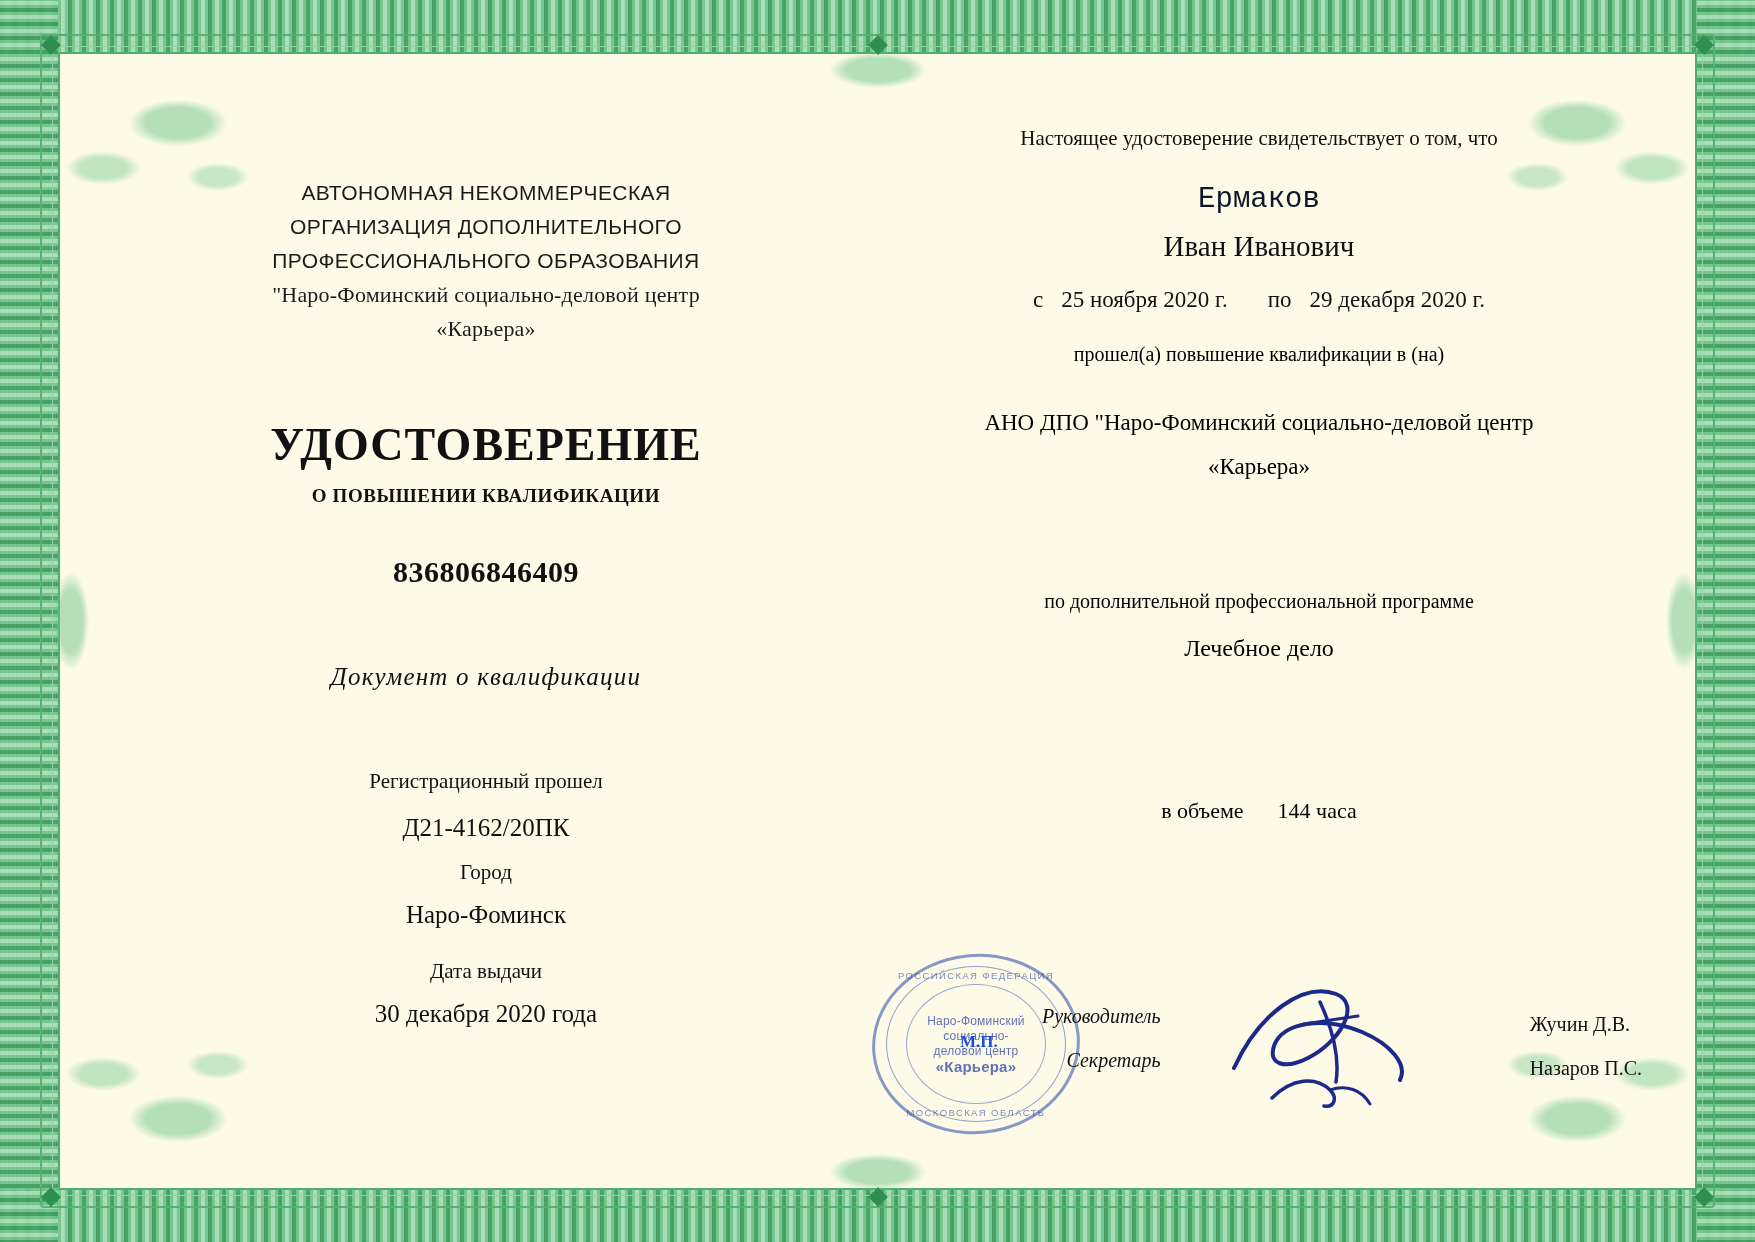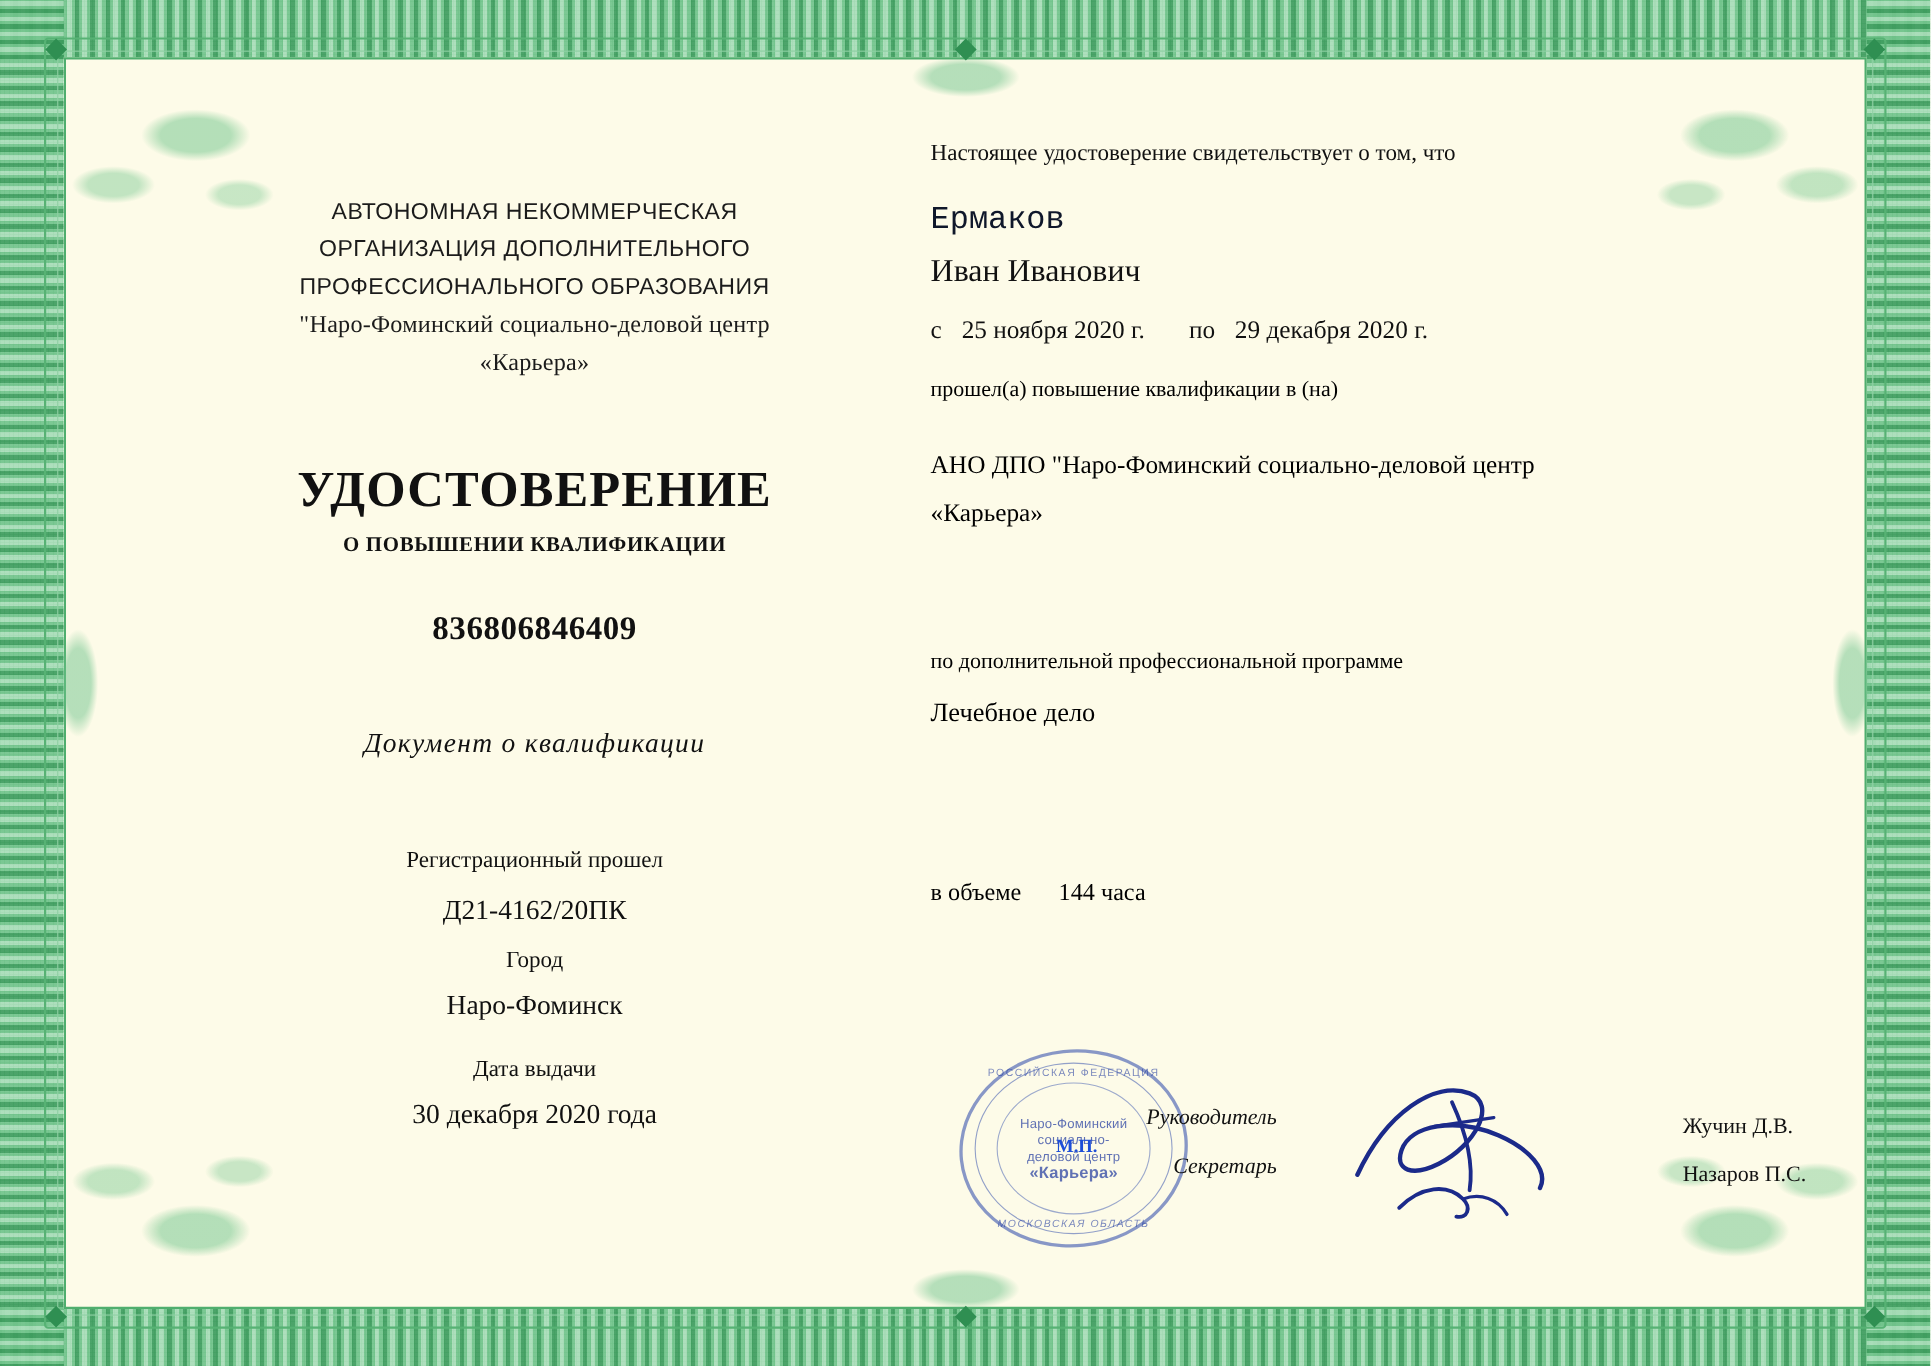--- a/index.html
+++ b/index.html
@@ -131,23 +131,24 @@
 
   .col-left {
     position: absolute;
     left: 124px;
     top: 120px;
     width: 600px;
     text-align: center;
   }
   .col-right {
     position: absolute;
-    left: 784px;
+    left: 807px;
     top: 70px;
     width: 780px;
+    text-align: center;
   }
 
   .org-name {
     font-size: 22.5px;
     line-height: 34px;
     color: #1b1b1b;
     letter-spacing: .2px;
   }
   .org-name .l1, .org-name .l2, .org-name .l3 {
     font-family: "Liberation Sans", sans-serif;
@@ -343,21 +344,21 @@
   .stamp .arc-top, .stamp .arc-bottom {
     position: absolute;
     left: 0; right: 0;
     text-align: center;
     font-family: "Liberation Sans", sans-serif;
     font-size: 9.5px;
     color: rgba(35,60,160,0.6);
     letter-spacing: 1.4px;
   }
   .stamp .arc-top { top: 16px; }
-  .stamp .arc-bottom { bottom: 16px; font-style: italic; }
+  .stamp .arc-bottom { bottom: 16px; }
   .mp-label {
     position: absolute;
     left: 88px;
     top: 78px;
     font-family: "Liberation Serif", serif;
     font-size: 17px;
     color: #1d4ed8;
     font-weight: bold;
   }
 </style>

